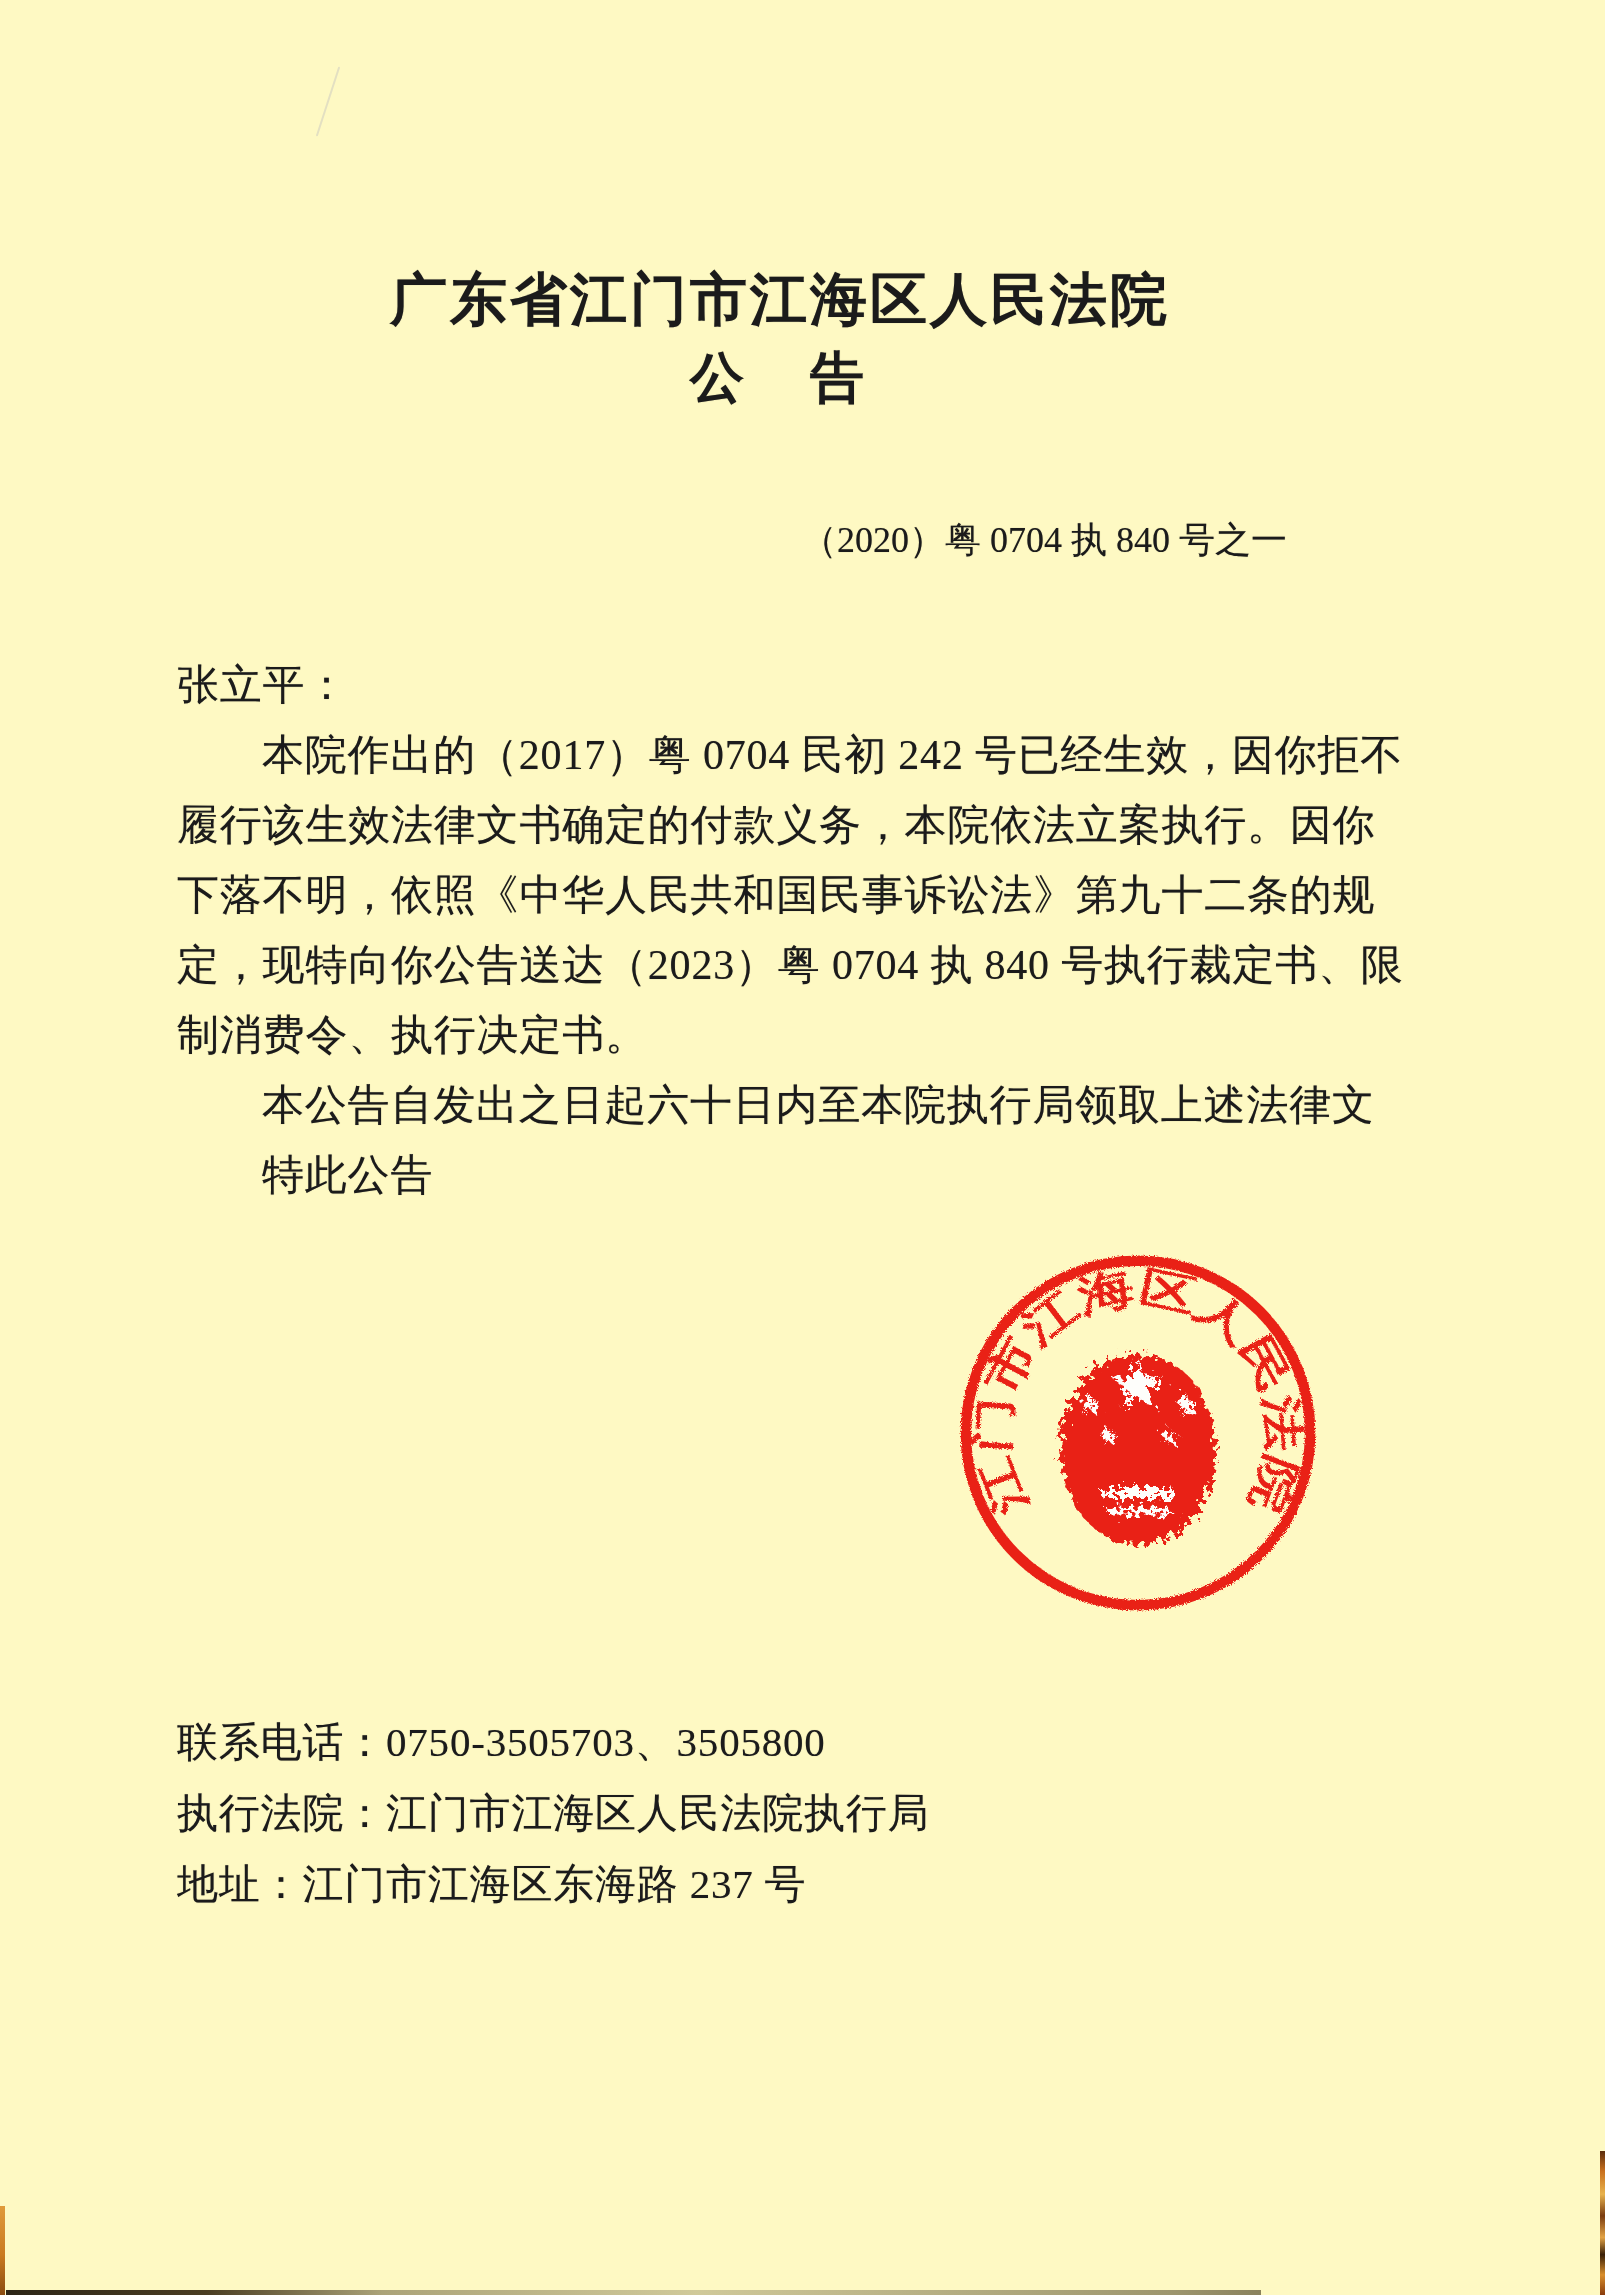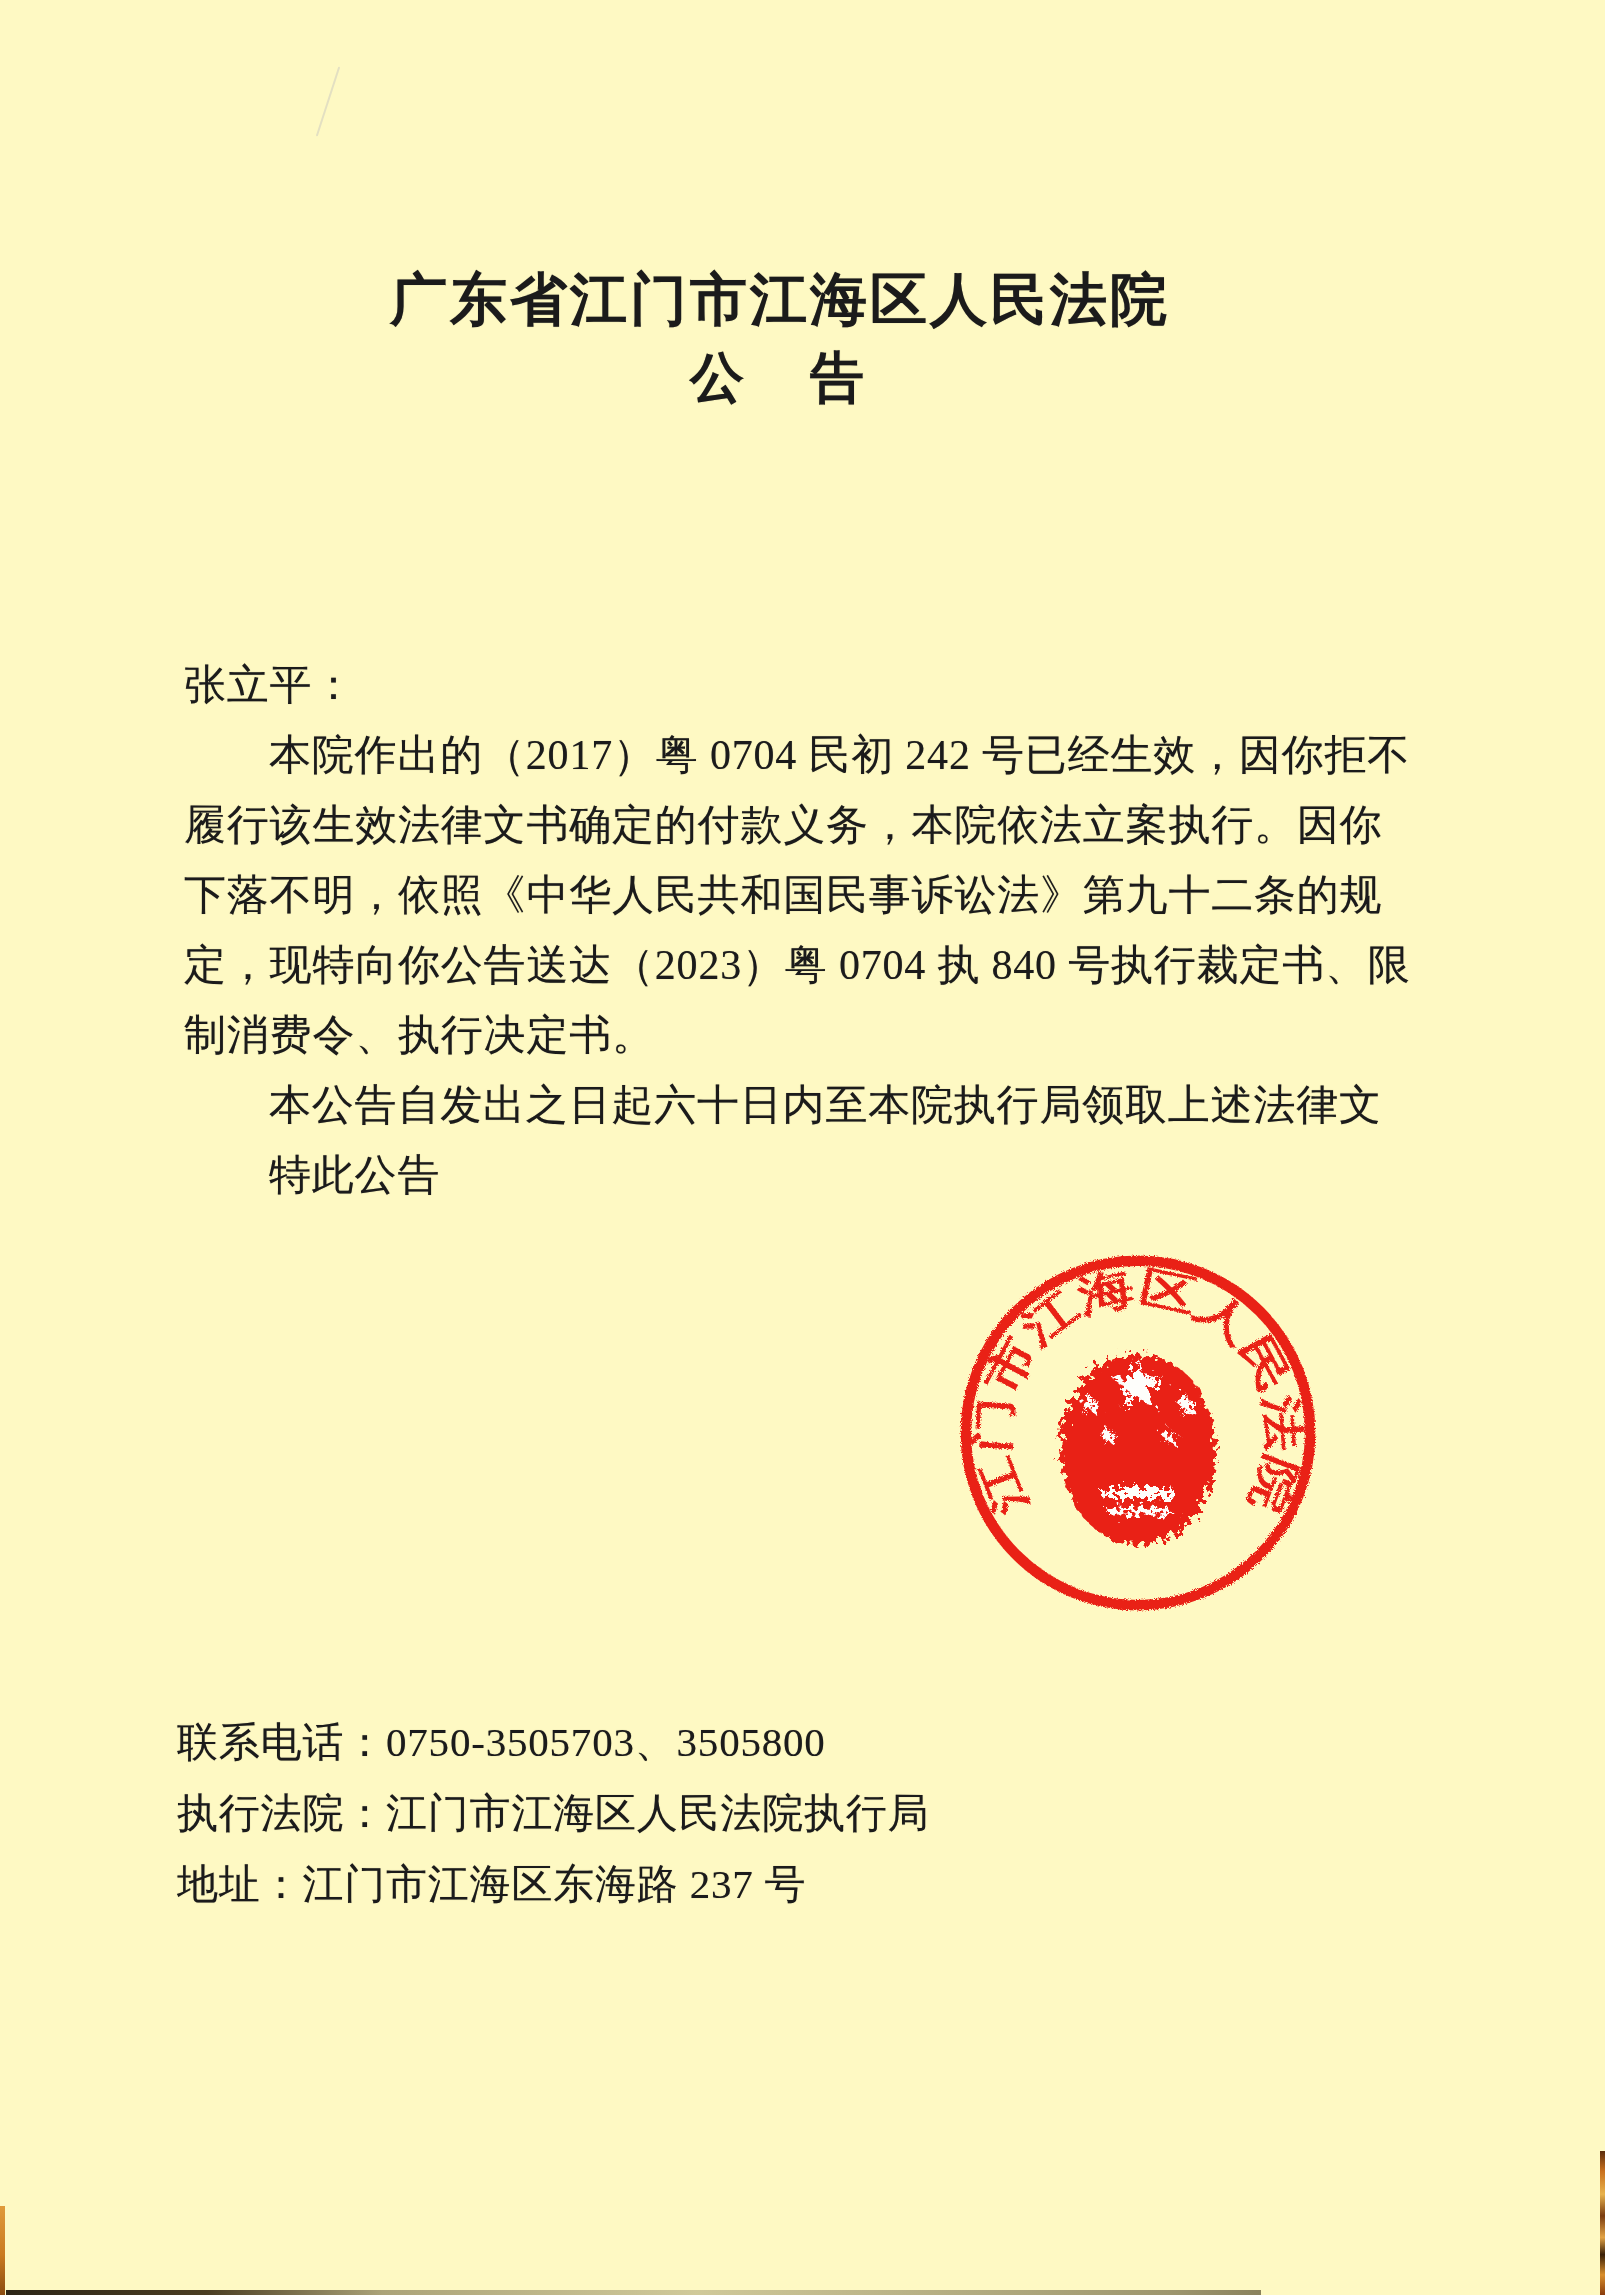--- a/index.html
+++ b/index.html
@@ -20,21 +20,21 @@
   .title2{
     position:absolute;top:342px;left:-23px;width:100%;
     text-align:center;font-size:54px;font-weight:700;
     letter-spacing:6px;white-space:nowrap;
   }
   .case-no{
     position:absolute;top:516px;right:319px;
     font-size:36px;white-space:nowrap;
   }
   .body-block{
-    position:absolute;top:650px;left:184px;width:1240px;
+    position:absolute;top:650px;left:177px;width:1240px;
     font-size:42px;line-height:70px;
   }
   .bline{white-space:nowrap;letter-spacing:0.8px;}
   .ind{padding-left:85px;}
   .date-line{
     position:absolute;top:1412px;left:829px;
     font-size:42px;letter-spacing:1.5px;white-space:nowrap;
     z-index:5;
   }
   .seal{
@@ -67,20 +67,21 @@
   }
 </style>
 </head>
 <body>
 
 <div class="page">
 
   <div class="title1 txt">广东省江门市江海区人民法院</div>
   <div class="title2 txt">公　告</div>
 
+  <div class="case-no txt">（2020）粤 0704 执 840 号之一</div>
 
   <div class="body-block">
     <div class="bline txt">张立平：</div>
     <div class="bline txt ind">本院作出的（2017）粤 0704 民初 242 号已经生效，因你拒不</div>
     <div class="bline txt">履行该生效法律文书确定的付款义务，本院依法立案执行。因你</div>
     <div class="bline txt">下落不明，依照《中华人民共和国民事诉讼法》第九十二条的规</div>
     <div class="bline txt">定，现特向你公告送达（2023）粤 0704 执 840 号执行裁定书、限</div>
     <div class="bline txt">制消费令、执行决定书。</div>
     <div class="bline txt ind">本公告自发出之日起六十日内至本院执行局领取上述法律文</div>
     <div class="bline txt ind">特此公告</div>

